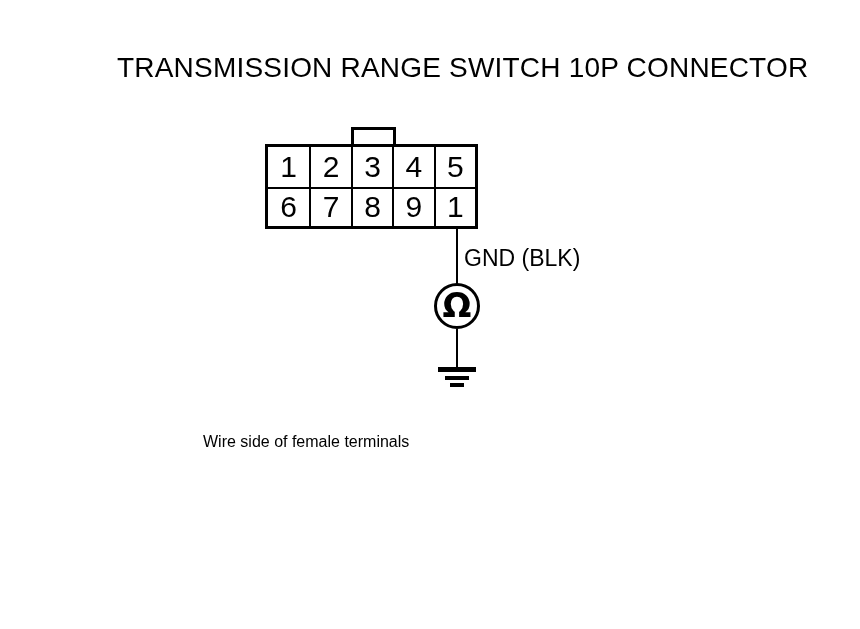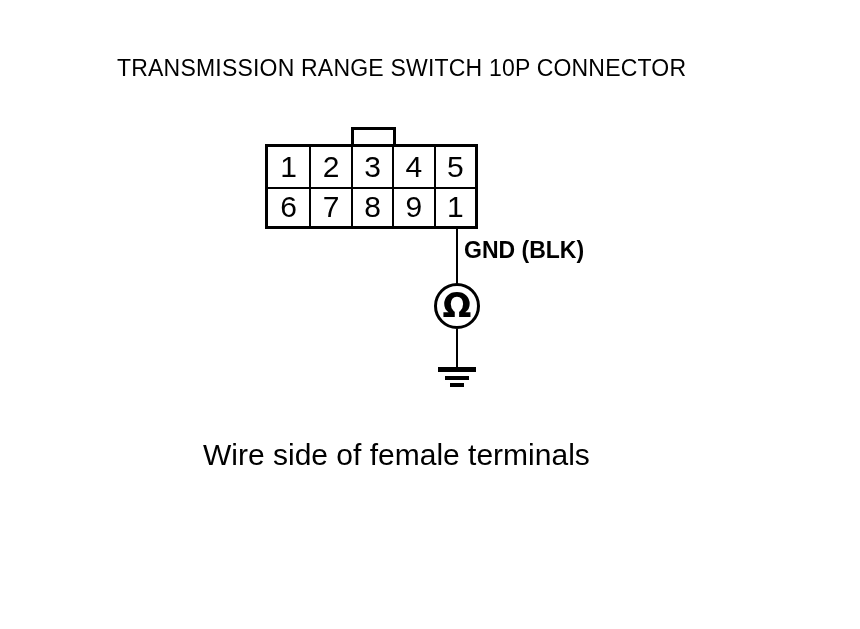--- a/index.html
+++ b/index.html
@@ -13,21 +13,21 @@
     height: 629px;
     background: #ffffff;
     font-family: "Liberation Sans", sans-serif;
     color: #000000;
     overflow: hidden;
   }
   .title {
     position: absolute;
     left: 117px;
     top: 55px;
-    font-size: 23px;
+    font-size: 28px;
     line-height: 26px;
     letter-spacing: 0.2px;
     white-space: nowrap;
   }
   
   .tab {
     position: absolute;
     left: 351px;
     top: 127px;
     width: 45px;
@@ -65,25 +65,24 @@
     position: absolute;
     left: 456px;
     width: 2px;
     background: #000000;
   }
   .wire-top    { top: 229px; height: 55px; }
   .wire-bottom { top: 329px; height: 39px; }
   .label-gnd {
     position: absolute;
     left: 464px;
-    top: 237px;
+    top: 245px;
     font-size: 23px;
     line-height: 26px;
     white-space: nowrap;
-    font-weight: bold;
   }
   
   .ohm-circle {
     position: absolute;
     left: 434px;
     top: 283px;
     width: 46px;
     height: 46px;
     border: 3px solid #000000;
     border-radius: 50%;
@@ -111,22 +110,22 @@
   .ground .bar {
     position: absolute;
     background: #000000;
   }
   .ground .bar1 { left: 0;    top: 0;    width: 38px; height: 5px; }
   .ground .bar2 { left: 7px;  top: 9px;  width: 24px; height: 4px; }
   .ground .bar3 { left: 12px; top: 16px; width: 14px; height: 4px; }
   .caption {
     position: absolute;
     left: 203px;
-    top: 441px;
-    font-size: 30px;
+    top: 428px;
+    font-size: 16px;
     line-height: 28px;
     white-space: nowrap;
   }
 </style>
 </head>
 <body>
 
 <div class="canvas">
 
   <div class="title">TRANSMISSION RANGE SWITCH 10P CONNECTOR</div>

